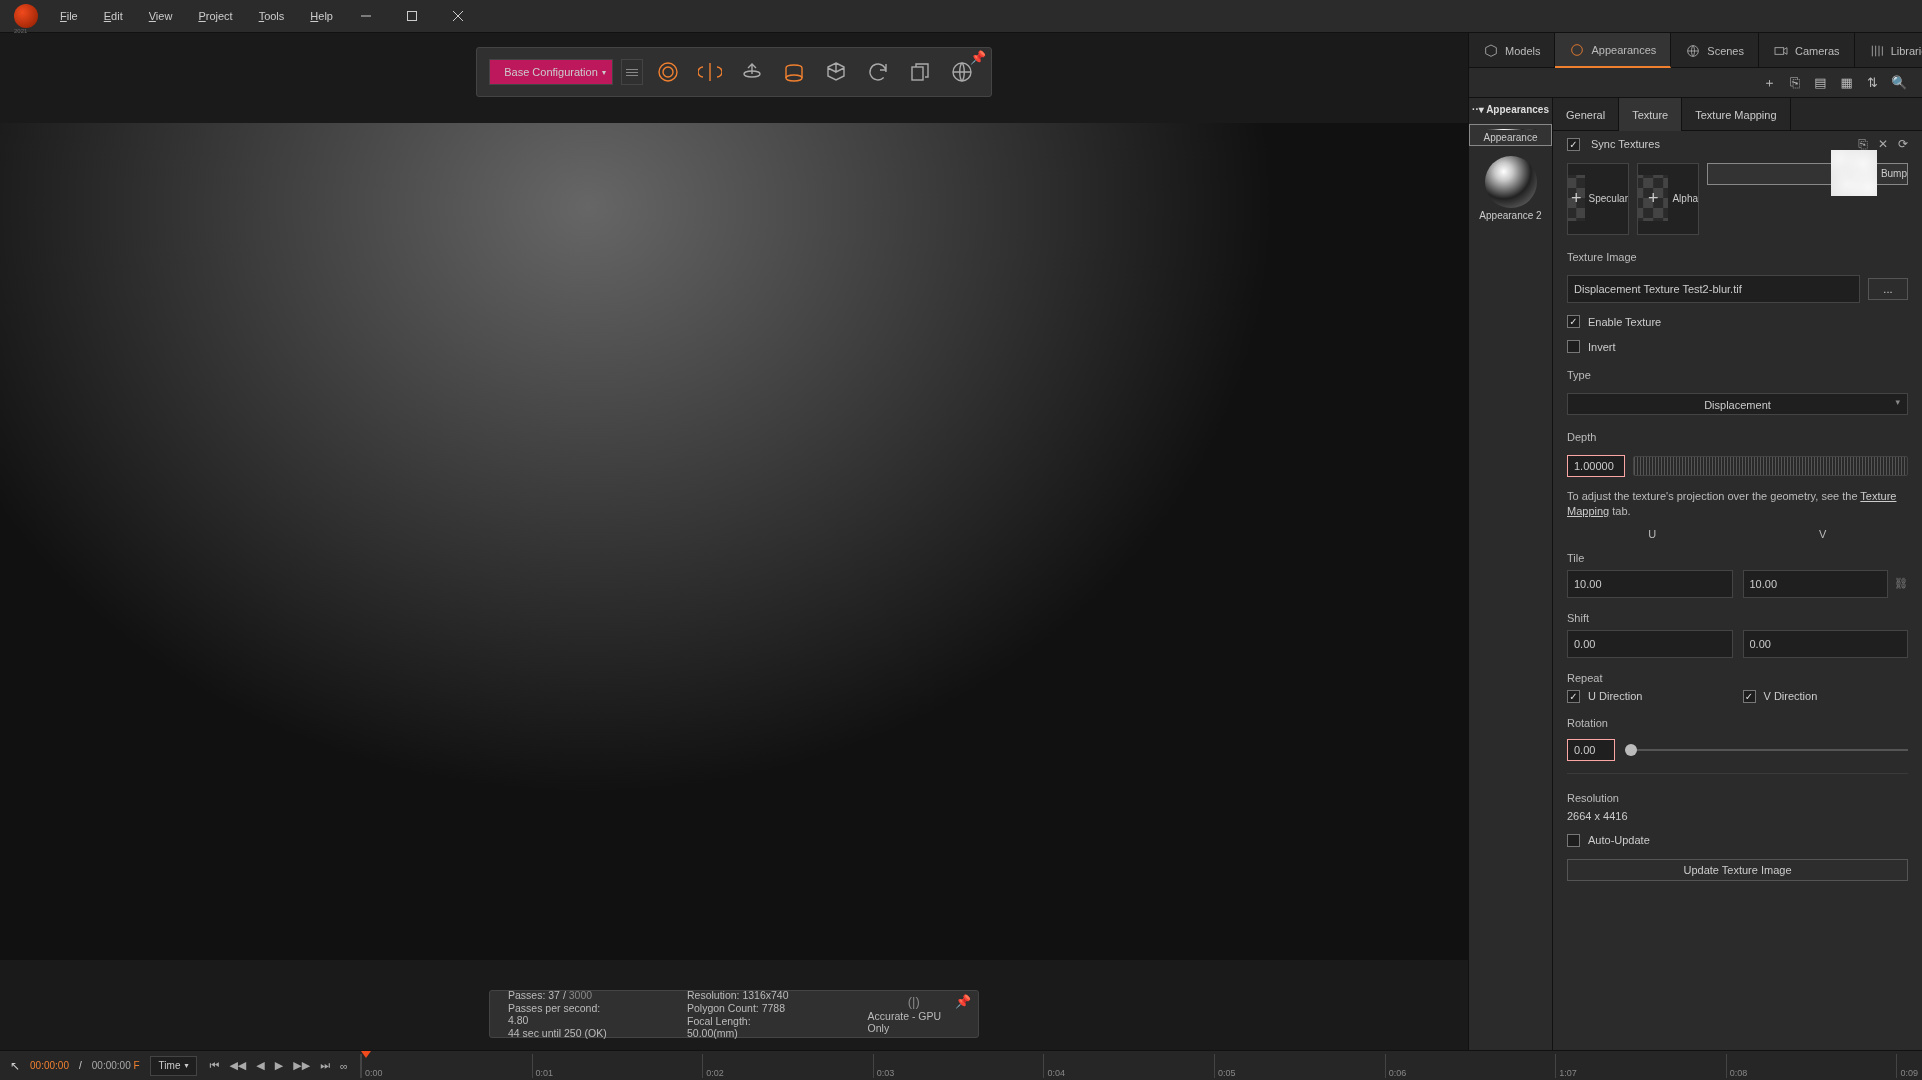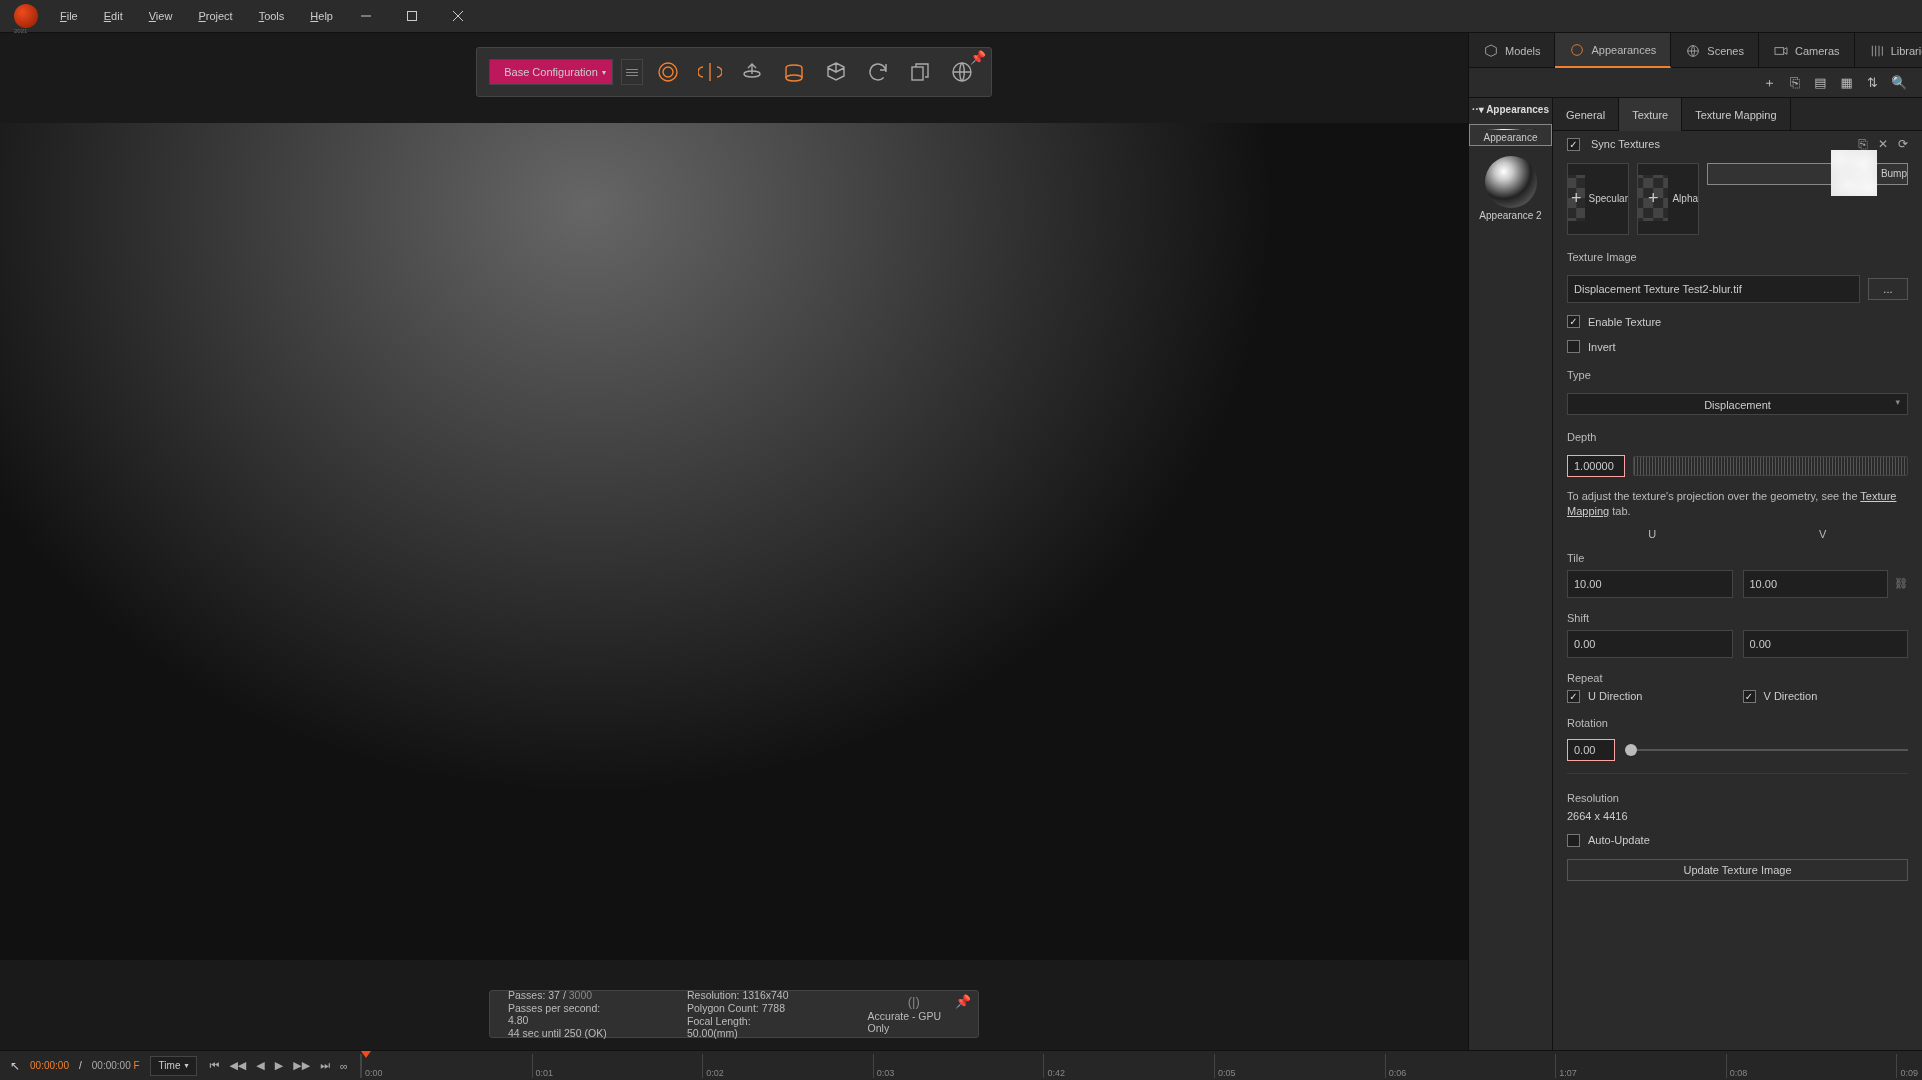--- a/index.html
+++ b/index.html
@@ -426,20 +426,20 @@
     <span>▶▶</span>
     <span>⏭</span>
     <span>∞</span>
   </div>
   <div class="timeline">
     <div class="playhead"></div>
   <div class="tick" style="left: 0%;">0:00</div>
       <div class="tick" style="left: 11%;">0:01</div>
       <div class="tick" style="left: 22%;">0:02</div>
       <div class="tick" style="left: 33%;">0:03</div>
-      <div class="tick" style="left: 44%;">0:42</div>
+      <div class="tick" style="left: 44%;">0:04</div>
       <div class="tick" style="left: 55%;">0:05</div>
       <div class="tick" style="left: 66%;">0:06</div>
       <div class="tick" style="left: 77%;">1:07</div>
       <div class="tick" style="left: 88%;">0:08</div>
       <div class="tick" style="left: 99%;">0:09</div>
     </div>
 </div>
 
 </body></html>

